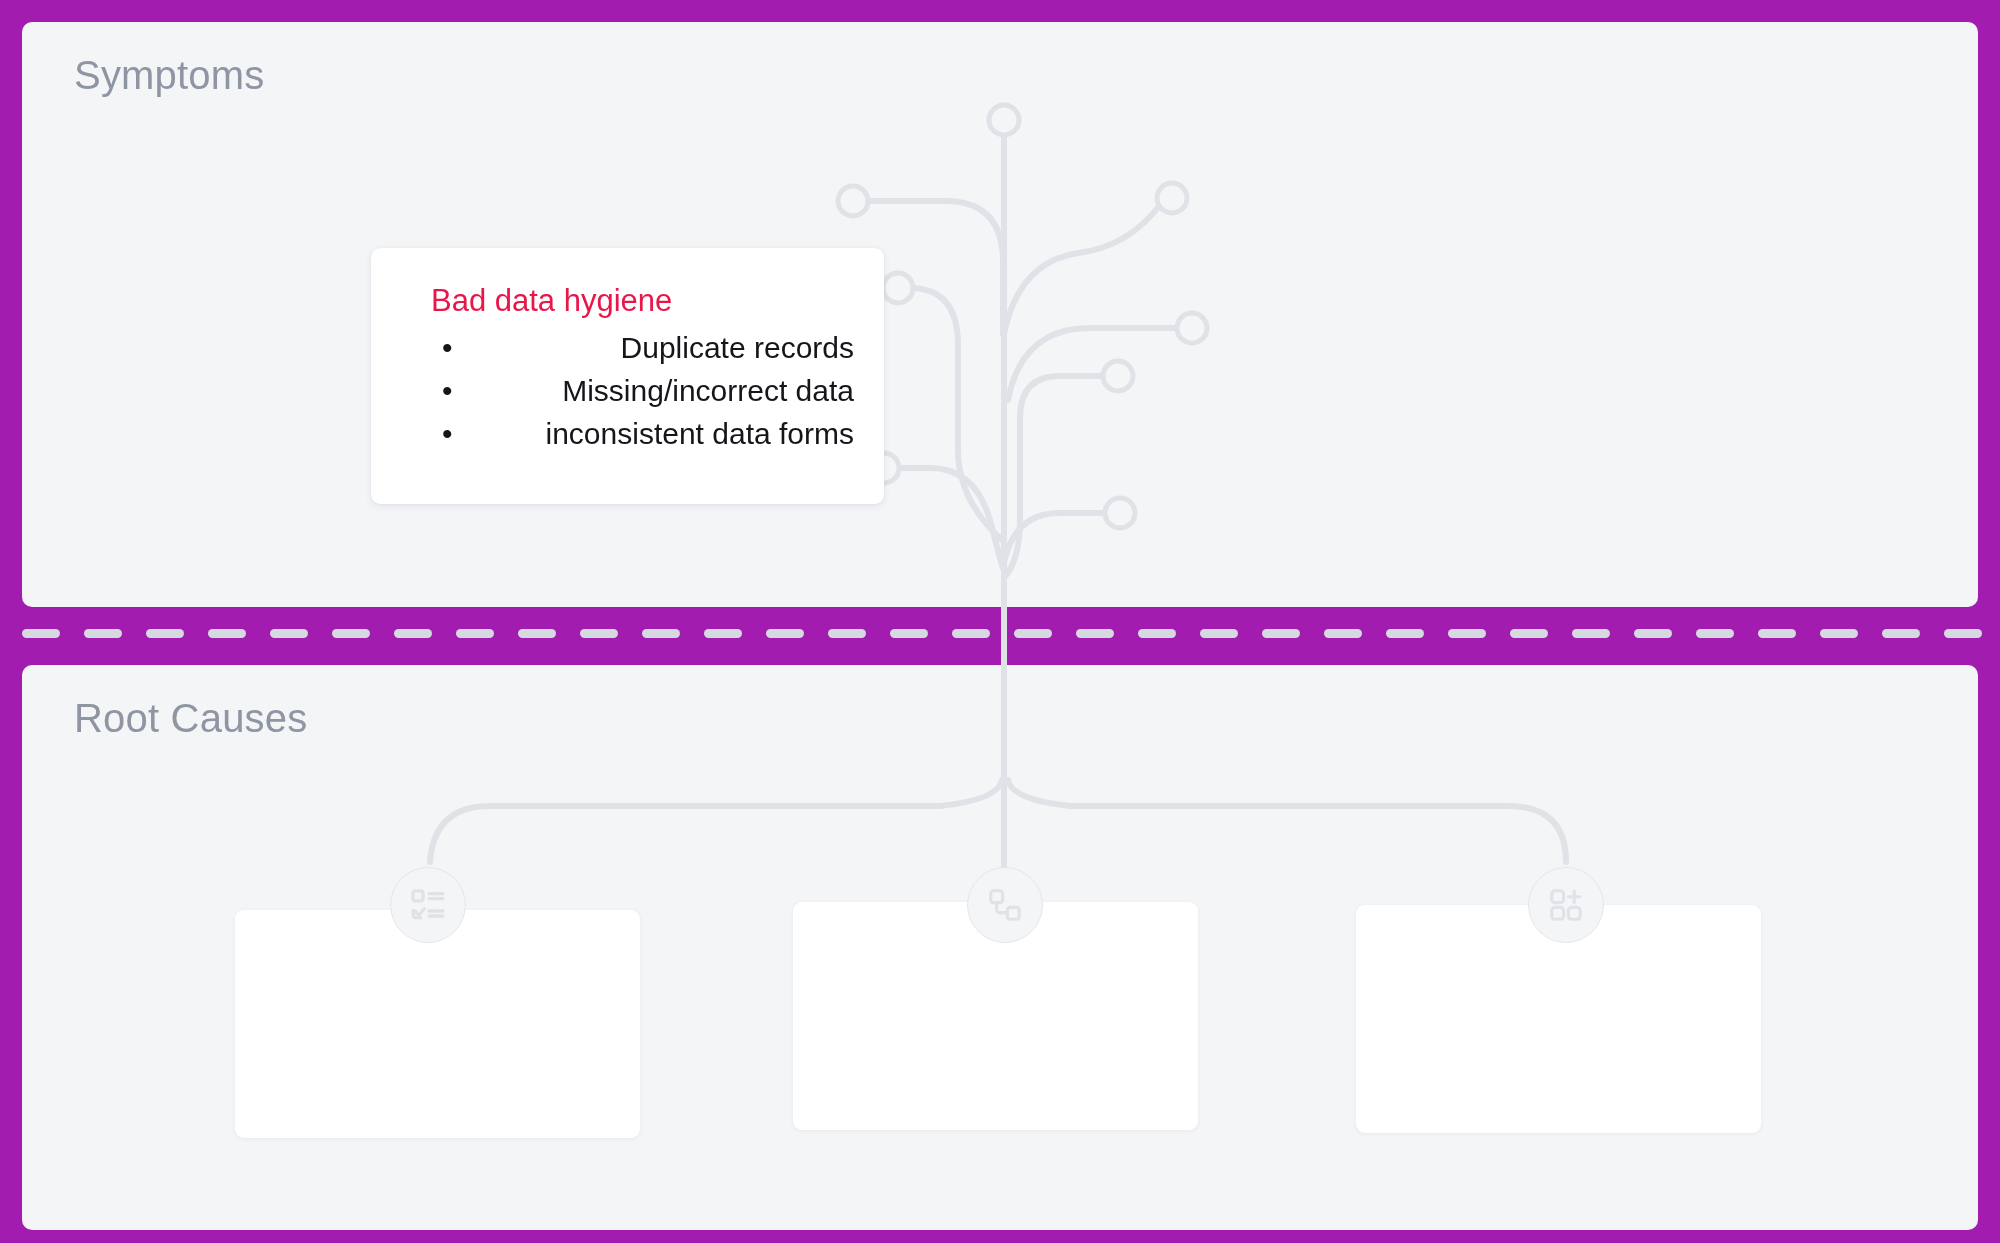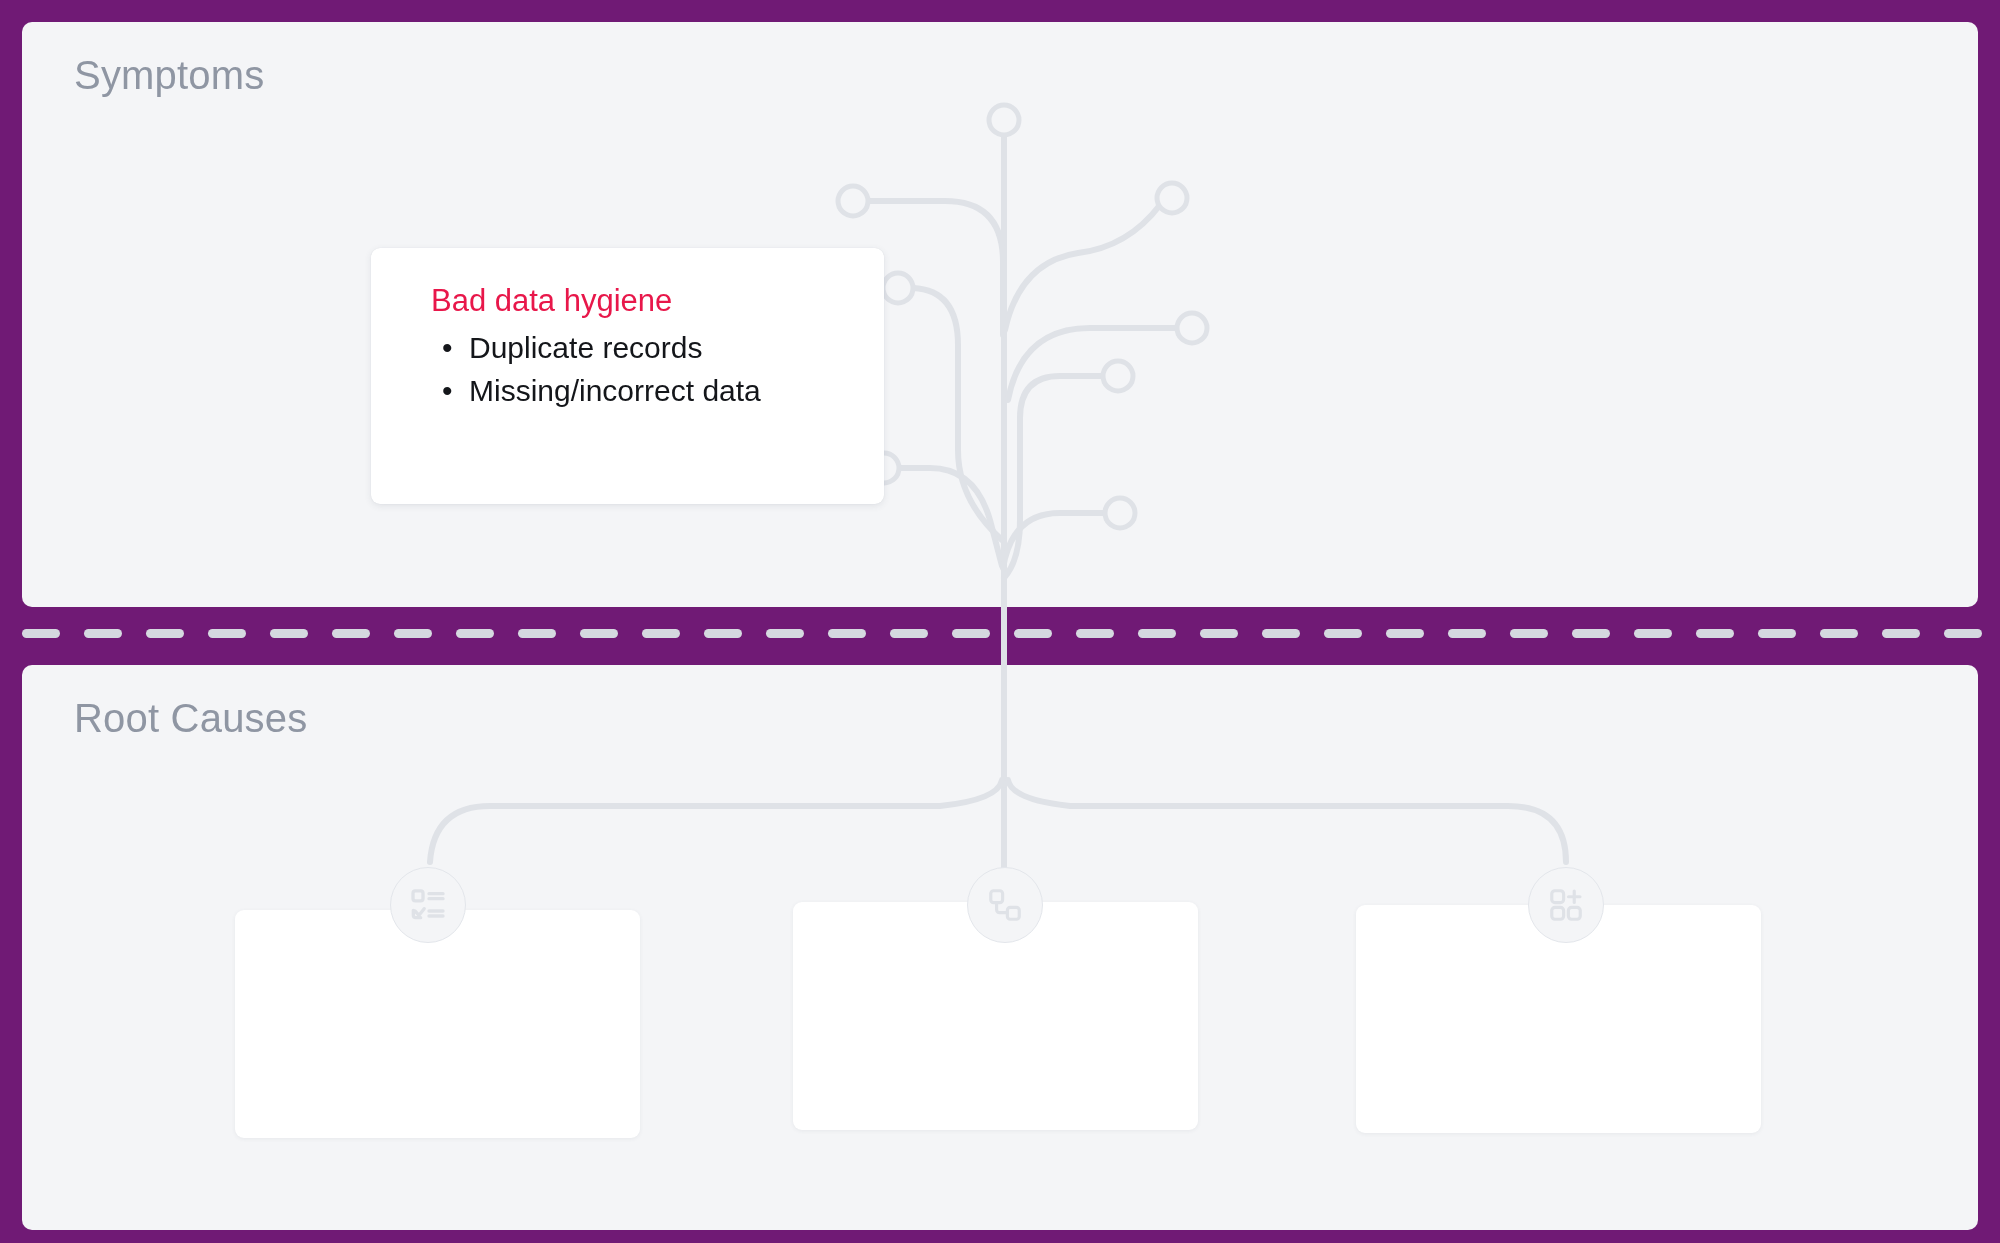--- a/index.html
+++ b/index.html
@@ -7,21 +7,21 @@
   html, body {
     margin: 0;
     padding: 0;
     background: #ffffff;
     font-family: "Liberation Sans", sans-serif;
   }
   #root {
     position: relative;
     width: 2000px;
     height: 1243px;
-    background: #701a75;
+    background: #a21caf;
     overflow: hidden;
   }
 
   
   .panel {
     position: absolute;
     background: #f4f5f7;
     border-radius: 10px;
   }
   #symptoms-panel {
@@ -97,20 +97,21 @@
     margin: 0;
     padding: 0 0 0 68px;
     list-style: none;
   }
   #symptom-card li {
     position: relative;
     color: #14161a;
     font-size: 30px;
     line-height: 43px;
     white-space: nowrap;
+    text-align: right;
   }
   #symptom-card li::before {
     content: "\2022";
     position: absolute;
     left: -27px;
     top: 0;
     font-size: 30px;
     color: #14161a;
   }
 
@@ -227,20 +228,21 @@
       <circle cx="884" cy="468" r="15"></circle>
       <circle cx="1120" cy="513" r="15"></circle>
     </g>
   </svg>
 
   <div id="symptom-card">
     <div class="card-title">Bad data hygiene</div>
     <ul>
       <li>Duplicate records</li>
       <li>Missing/incorrect data</li>
+      <li>inconsistent data forms</li>
     </ul>
   </div>
 
   <div class="rc-card" id="rc-card-0"></div>
   <div class="rc-card" id="rc-card-1"></div>
   <div class="rc-card" id="rc-card-2"></div>
 
   <div class="rc-icon" id="rc-icon-0">
     <span>
       <svg width="40" height="40" viewBox="0 0 24 24" fill="none" stroke="#dfe2e7" stroke-width="2" stroke-linecap="round" stroke-linejoin="round">

